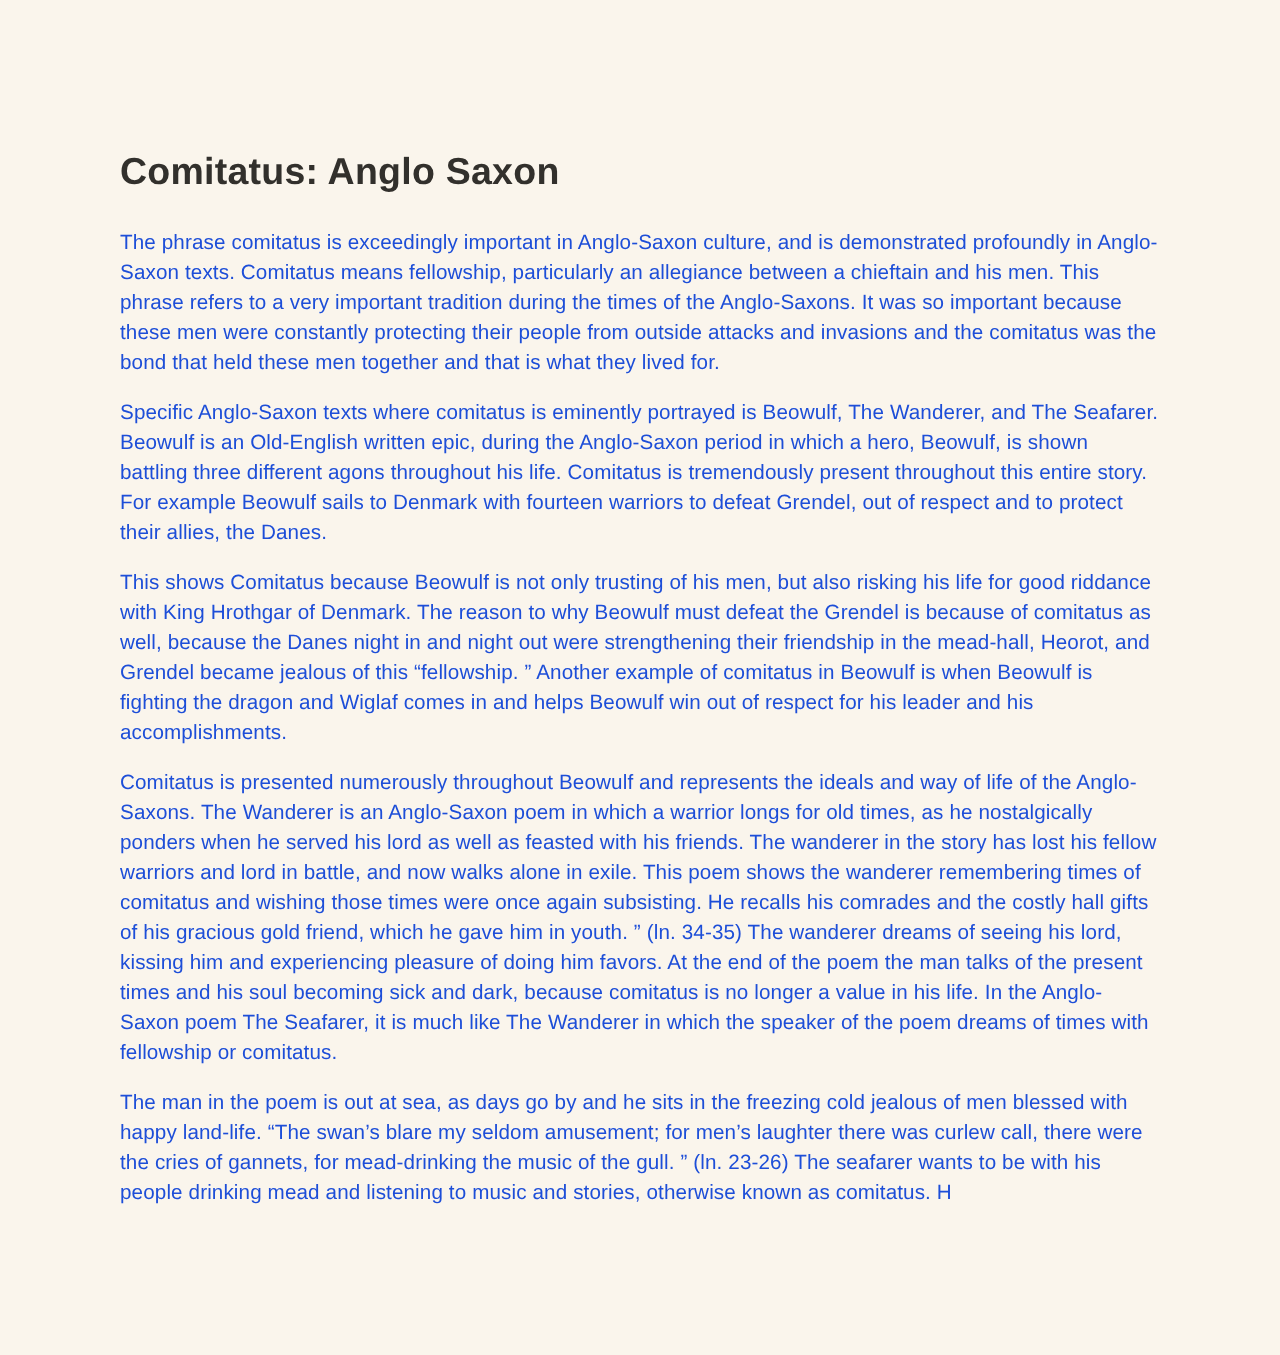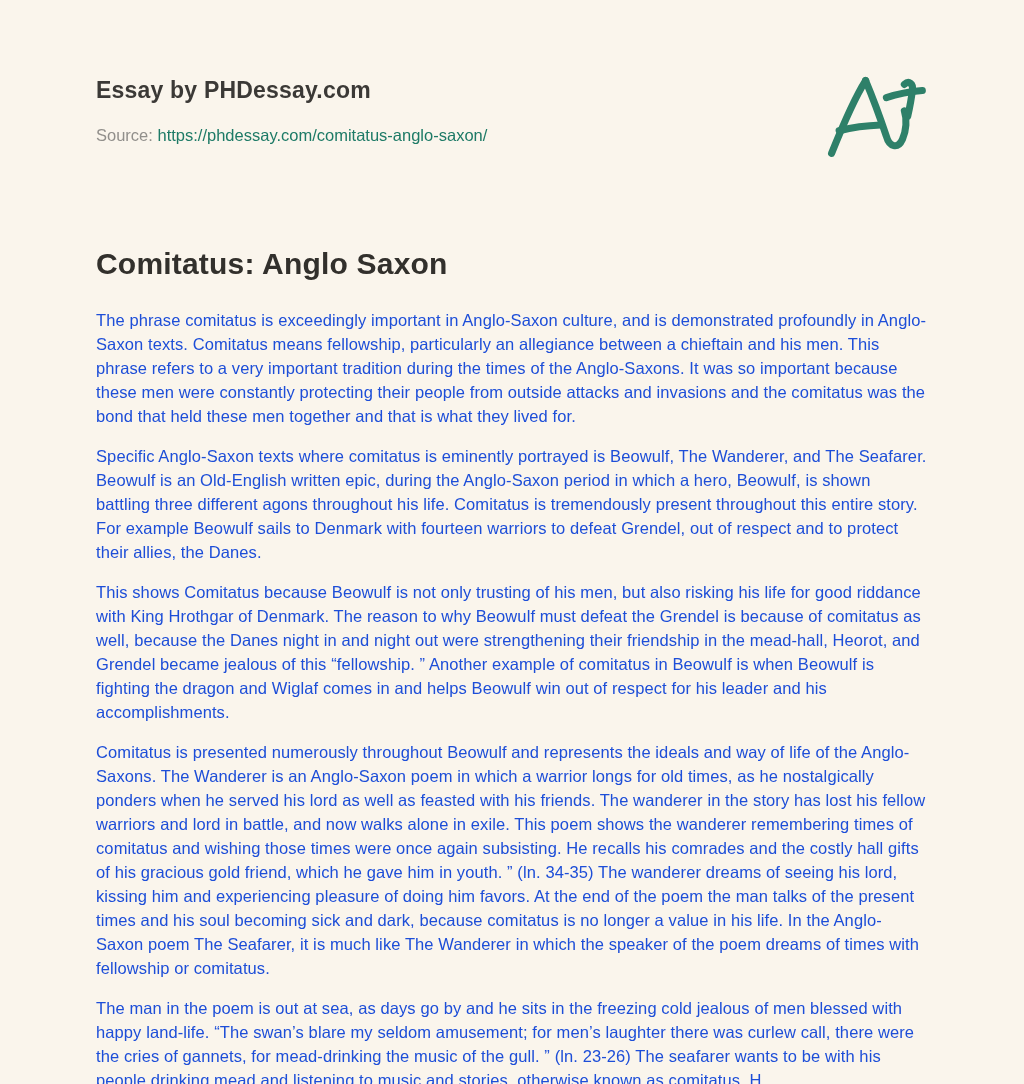--- a/index.html
+++ b/index.html
@@ -60,21 +60,21 @@
     flex: 0 0 auto;
   }
 
   .logo svg {
     width: 100%;
     height: 100%;
     display: block;
   }
 
   .essay-title {
-    margin-top: 84px;
+    margin-top: 44px;
     font-size: 30px;
     font-weight: 700;
     color: #32302c;
     letter-spacing: 0.2px;
     line-height: 36px;
   }
 
   .essay-body {
     margin-top: 26px;
     max-width: 833px;
@@ -86,46 +86,20 @@
     color: #1d4ed8;
     margin-bottom: 16px;
     letter-spacing: 0.1px;
   }
 </style>
 </head>
 <body>
 
 <div class="page">
 
-  <div class="header-row">
-    <div>
-      <div class="brand">Essay by PHDessay.com</div>
-      <div class="source-line">
-        <span class="source-label">Source:</span>
-        <a class="source-link" href="#" title="https://phdessay.com/comitatus-anglo-saxon/">https://phdessay.com/comitatus-anglo-saxon/</a>
-      </div>
-    </div>
-
-    <div class="logo">
-      <svg viewBox="0 0 110 95" fill="none" xmlns="http://www.w3.org/2000/svg">
-        <g stroke="#2e8069" stroke-width="7.5" stroke-linecap="round" fill="none">
-
-          <path d="M8 86 C20 56 32 28 44 9"></path>
-
-          <path d="M44 9 C52 28 60 50 66 68 C69 79 78 82 83 71 C87 62 88 50 85 41"></path>
-
-          <path d="M16 62 C32 58 46 56.5 60 56"></path>
-
-          <path d="M85 13 C90 8.5 94.5 12.5 93.5 19 C92.5 28 90.5 38 88.5 47"></path>
-
-          <path d="M66 27 C78 23 92 20.5 104 19.5"></path>
-        </g>
-      </svg>
-    </div>
-  </div>
 
   <h1 class="essay-title">Comitatus: Anglo Saxon</h1>
 
   <div class="essay-body">
     <p>The phrase comitatus is exceedingly important in Anglo-Saxon culture, and is demonstrated profoundly in Anglo-Saxon texts. Comitatus means fellowship, particularly an allegiance between a chieftain and his men. This phrase refers to a very important tradition during the times of the Anglo-Saxons. It was so important because these men were constantly protecting their people from outside attacks and invasions and the comitatus was the bond that held these men together and that is what they lived for.</p>
     <p>Specific Anglo-Saxon texts where comitatus is eminently portrayed is Beowulf, The Wanderer, and The Seafarer. Beowulf is an Old-English written epic, during the Anglo-Saxon period in which a hero, Beowulf, is shown battling three different agons throughout his life. Comitatus is tremendously present throughout this entire story. For example Beowulf sails to Denmark with fourteen warriors to defeat Grendel, out of respect and to protect their allies, the Danes.</p>
     <p>This shows Comitatus because Beowulf is not only trusting of his men, but also risking his life for good riddance with King Hrothgar of Denmark. The reason to why Beowulf must defeat the Grendel is because of comitatus as well, because the Danes night in and night out were strengthening their friendship in the mead-hall, Heorot, and Grendel became jealous of this “fellowship. ” Another example of comitatus in Beowulf is when Beowulf is fighting the dragon and Wiglaf comes in and helps Beowulf win out of respect for his leader and his accomplishments.</p>
     <p>Comitatus is presented numerously throughout Beowulf and represents the ideals and way of life of the Anglo-Saxons. The Wanderer is an Anglo-Saxon poem in which a warrior longs for old times, as he nostalgically ponders when he served his lord as well as feasted with his friends. The wanderer in the story has lost his fellow warriors and lord in battle, and now walks alone in exile. This poem shows the wanderer remembering times of comitatus and wishing those times were once again subsisting. He recalls his comrades and the costly hall gifts of his gracious gold friend, which he gave him in youth. ” (ln. 34-35) The wanderer dreams of seeing his lord, kissing him and experiencing pleasure of doing him favors. At the end of the poem the man talks of the present times and his soul becoming sick and dark, because comitatus is no longer a value in his life. In the Anglo-Saxon poem The Seafarer, it is much like The Wanderer in which the speaker of the poem dreams of times with fellowship or comitatus.</p>
     <p>The man in the poem is out at sea, as days go by and he sits in the freezing cold jealous of men blessed with happy land-life. “The swan’s blare my seldom amusement; for men’s laughter there was curlew call, there were the cries of gannets, for mead-drinking the music of the gull. ” (ln. 23-26) The seafarer wants to be with his people drinking mead and listening to music and stories, otherwise known as comitatus. H</p>
   </div>

